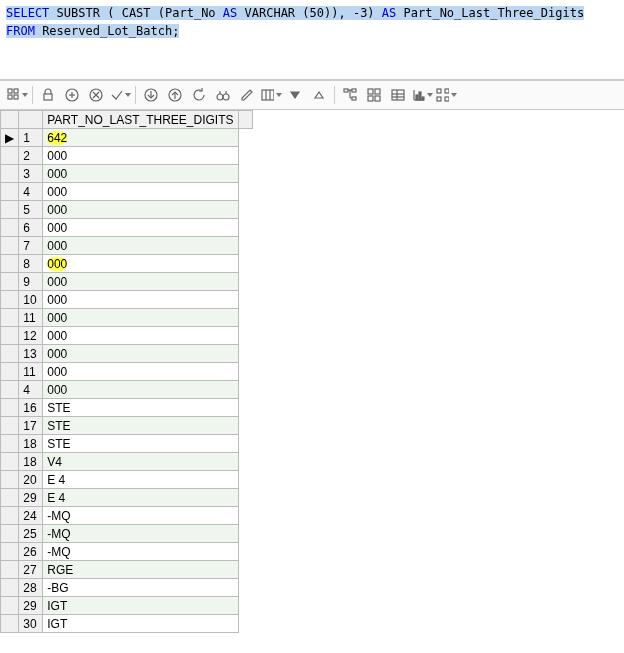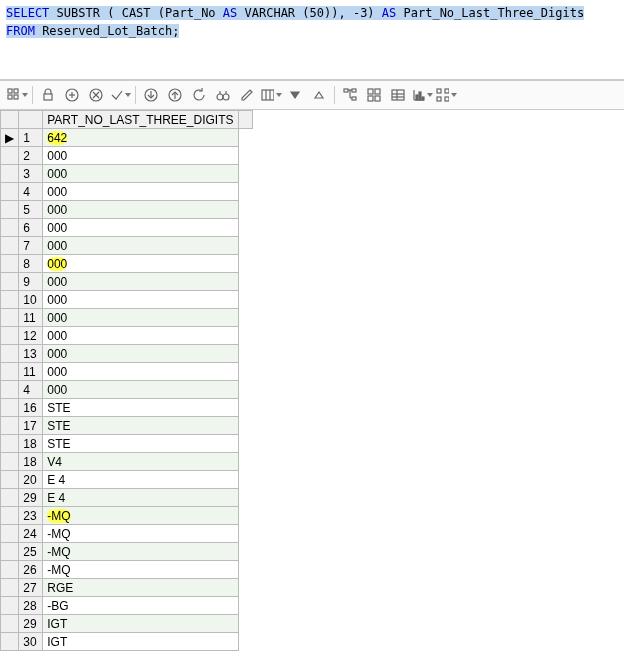--- a/index.html
+++ b/index.html
@@ -288,25 +288,20 @@
       <tr>
         <td class="row-indicator"></td>
         <td class="row-num">20</td>
         <td class="cell">E 4</td>
       </tr>
       <tr class="alt">
         <td class="row-indicator"></td>
         <td class="row-num">29</td>
         <td class="cell">E 4</td>
       </tr>
-      <tr class="alt">
-        <td class="row-indicator"></td>
-        <td class="row-num">23</td>
-        <td class="cell"><span class="hl">-MQ</span></td>
-      </tr>
       <tr>
         <td class="row-indicator"></td>
         <td class="row-num">24</td>
         <td class="cell">-MQ</td>
       </tr>
       <tr class="alt">
         <td class="row-indicator"></td>
         <td class="row-num">25</td>
         <td class="cell">-MQ</td>
       </tr>

